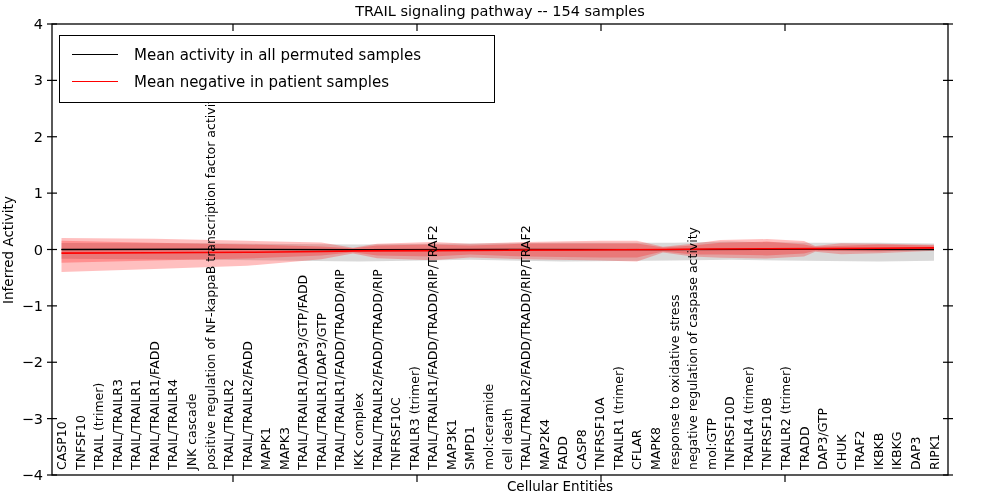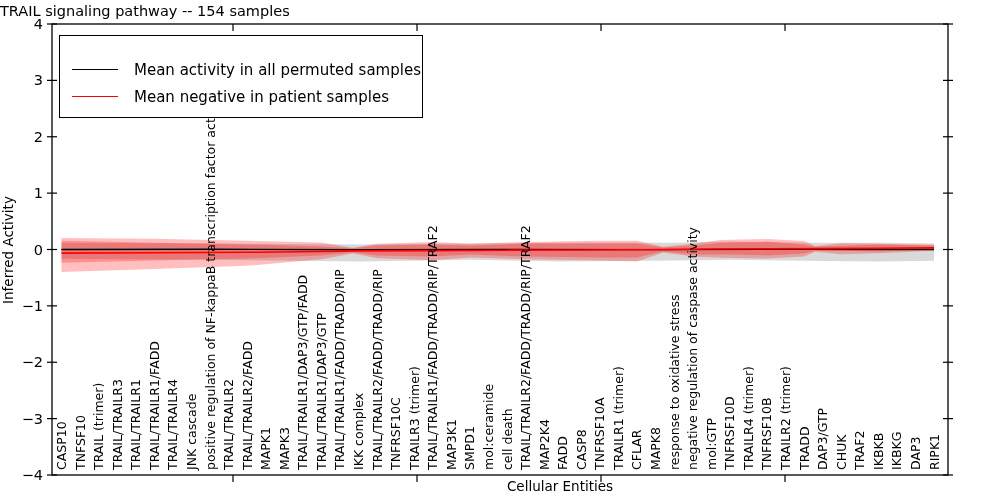--- a/index.html
+++ b/index.html
@@ -1,35 +1,35 @@
 <!DOCTYPE html>
 <html><head>
 <meta charset="utf-8">
 <style>
   html,body{margin:0;padding:0;background:#fff;}
   .figure{
     position:relative;width:1000px;height:500px;background:#fff;
     font-family:"DejaVu Sans","Liberation Sans",sans-serif;color:#000;overflow:hidden;
   }
   .title{
-    position:absolute;left:0;top:3px;width:1000px;
+    position:absolute;left:0;top:3px;width:1000px;text-align:center;
     font-size:14.5px;color:#000;
   }
   .xlabel{
     position:absolute;left:12px;top:478px;width:1000px;text-align:center;
     font-size:13.5px;color:#000;padding-left:48px;
   }
   .ylabel{
     position:absolute;left:-91px;top:241px;width:200px;height:18px;text-align:center;
     font-size:13.5px;color:#000;transform:rotate(-90deg);
   }
   svg.plot{position:absolute;left:0;top:0;}
   .legend{
-    position:absolute;left:59px;top:35px;width:364px;box-sizing:border-box;
-    border:1.4px solid #000;background:#fff;padding:20px 10px 7px 12px;z-index:5;
+    position:absolute;left:59px;top:35px;width:436px;box-sizing:border-box;
+    border:1.4px solid #000;background:#fff;padding:5px 10px 7px 12px;z-index:5;
   }
   .legend-item{display:flex;align-items:center;height:27px;}
   .legend-line{display:inline-block;width:46px;height:0;border-top:1.6px solid #000;margin-right:16px;flex:0 0 auto;}
   .legend-label{font-size:15px;white-space:nowrap;}
 </style>
 </head>
 <body>
 
 <div class="figure">
   <svg class="plot" id="plot" width="1000" height="500">

